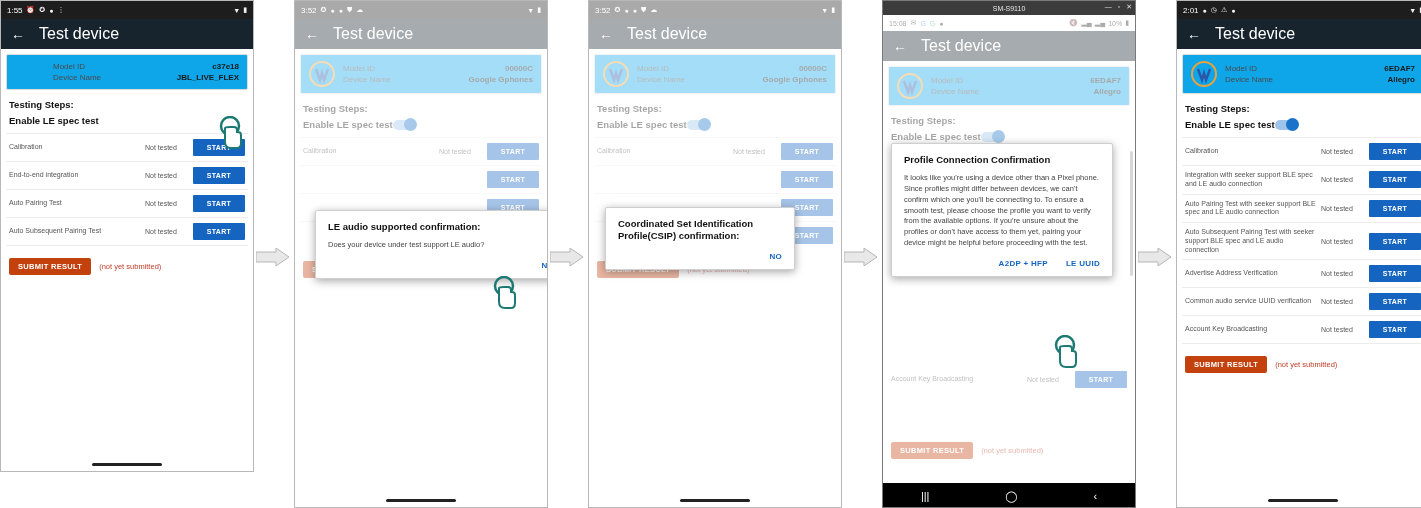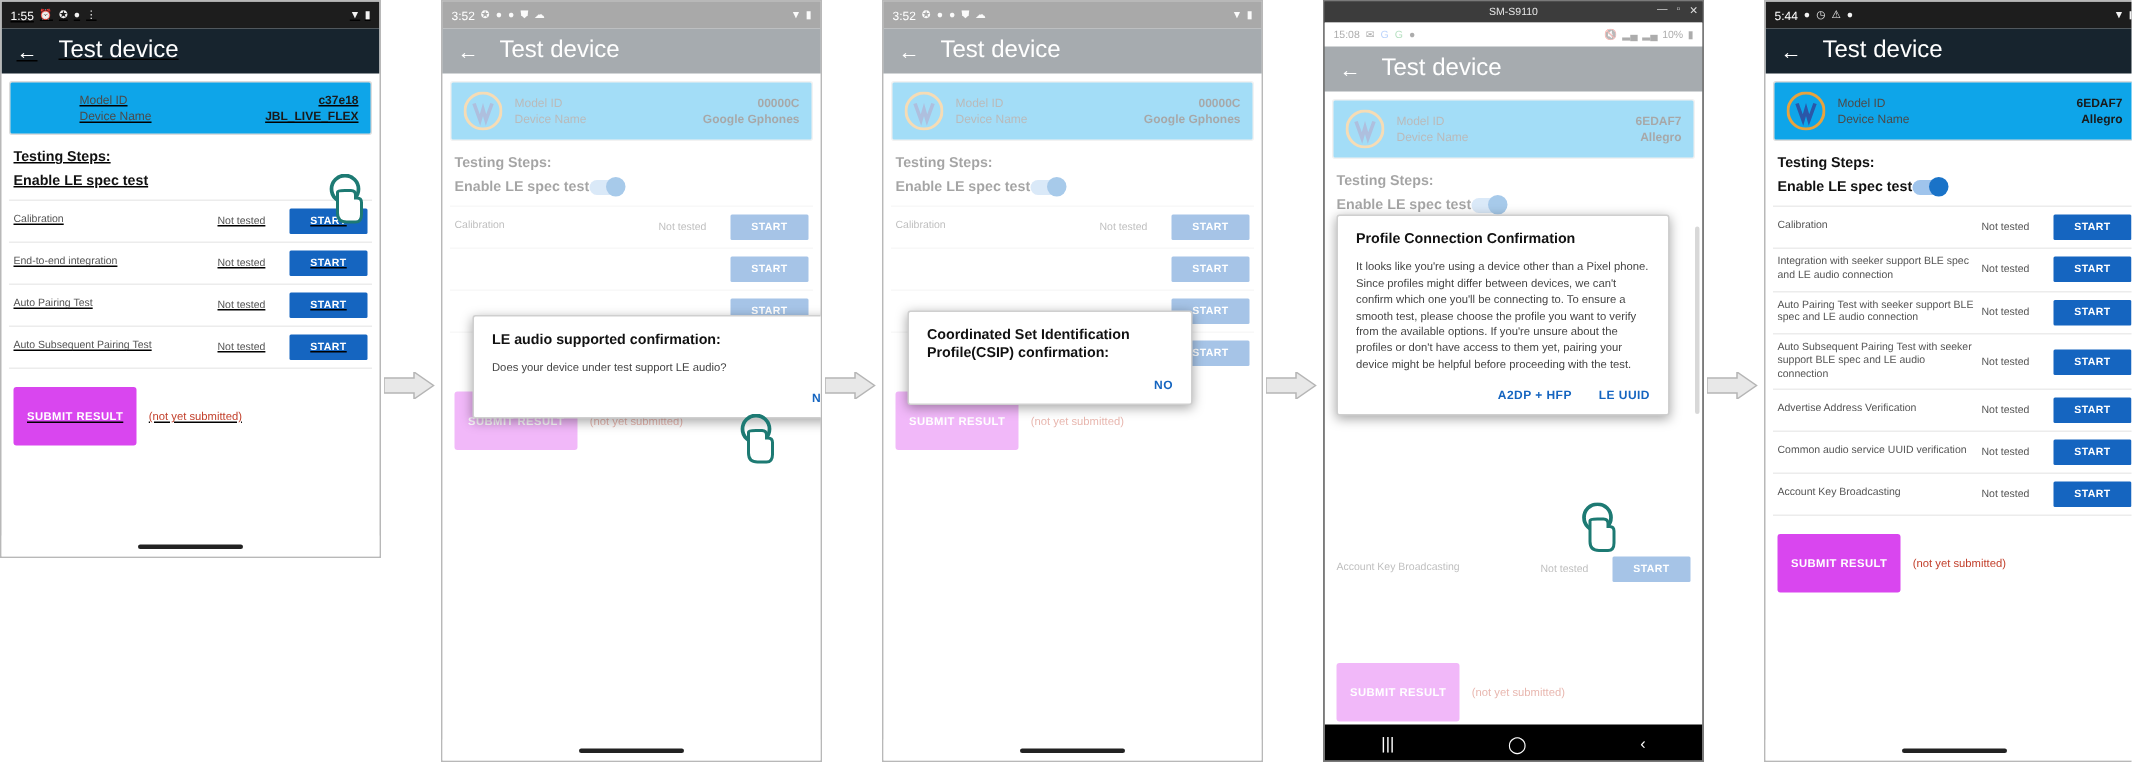--- a/index.html
+++ b/index.html
@@ -110,23 +110,23 @@
   .btn-start {
     width: 52px; height: 17px;
     background: #1565c0; color: #ffffff;
     font-size: 7px; font-weight: bold;
     display: flex; align-items: center; justify-content: center;
     border: none; border-radius: 1px;
     letter-spacing: .3px;
   }
   .submitrow { display: flex; align-items: center; gap: 8px; padding: 12px 8px; }
   .btn-submit {
-    background: #d946ef; color: #ffffff;
+    background: #c2410c; color: #ffffff;
     font-size: 7.5px; font-weight: bold;
-    padding: 15px 9px; border: none; border-radius: 2px;
+    padding: 4px 9px; border: none; border-radius: 2px;
     letter-spacing: .3px;
   }
   .notsub { font-size: 7.5px; color: #c2402c; }
 
   .homebar {
     position: absolute; left: 0; right: 0; bottom: 0;
     height: 14px; background: #ffffff;
     display: flex; align-items: center; justify-content: center;
   }
   .homebar .pill { width: 70px; height: 3px; border-radius: 2px; background: #222222; }
@@ -172,21 +172,21 @@
   }
   .scrollthumb {
     position: absolute; right: 2px; width: 3px; background: #9a9a9a; border-radius: 2px;
   }
 </style>
 </head>
 <body>
 
 <div class="strip">
 
-  <div class="phone" id="p1" style="width:254px;height:372px;text-decoration:underline;">
+  <div class="phone" id="p1" style="width:254px;height:472px;">
     <div class="statusbar">
       <div class="sb-left">
         <span>1:55</span>
         <span class="sb-ico">⏰</span>
         <span class="sb-ico">✪</span>
         <span class="sb-ico">●</span>
         <span class="sb-ico">⋮</span>
       </div>
       <div class="sb-right">
         <span class="sb-ico">▼</span>
@@ -524,21 +524,21 @@
 
   <div class="arrow">
     <svg width="34" height="18" viewBox="0 0 34 18">
         <polygon points="0,4 20,4 20,0 33,9 20,18 20,14 0,14" fill="#e8e8e8" stroke="#b5b5b5" stroke-width="1"></polygon>
       </svg>
   </div>
 
   <div class="phone" id="p5" style="width:254px;height:508px;">
     <div class="statusbar">
       <div class="sb-left">
-        <span>5:44</span>
+        <span>2:01</span>
         <span class="sb-ico">●</span>
         <span class="sb-ico">◷</span>
         <span class="sb-ico">⚠</span>
         <span class="sb-ico">●</span>
       </div>
       <div class="sb-right">
         <span class="sb-ico">▼</span>
         <span class="sb-ico">▮</span>
       </div>
     </div>

